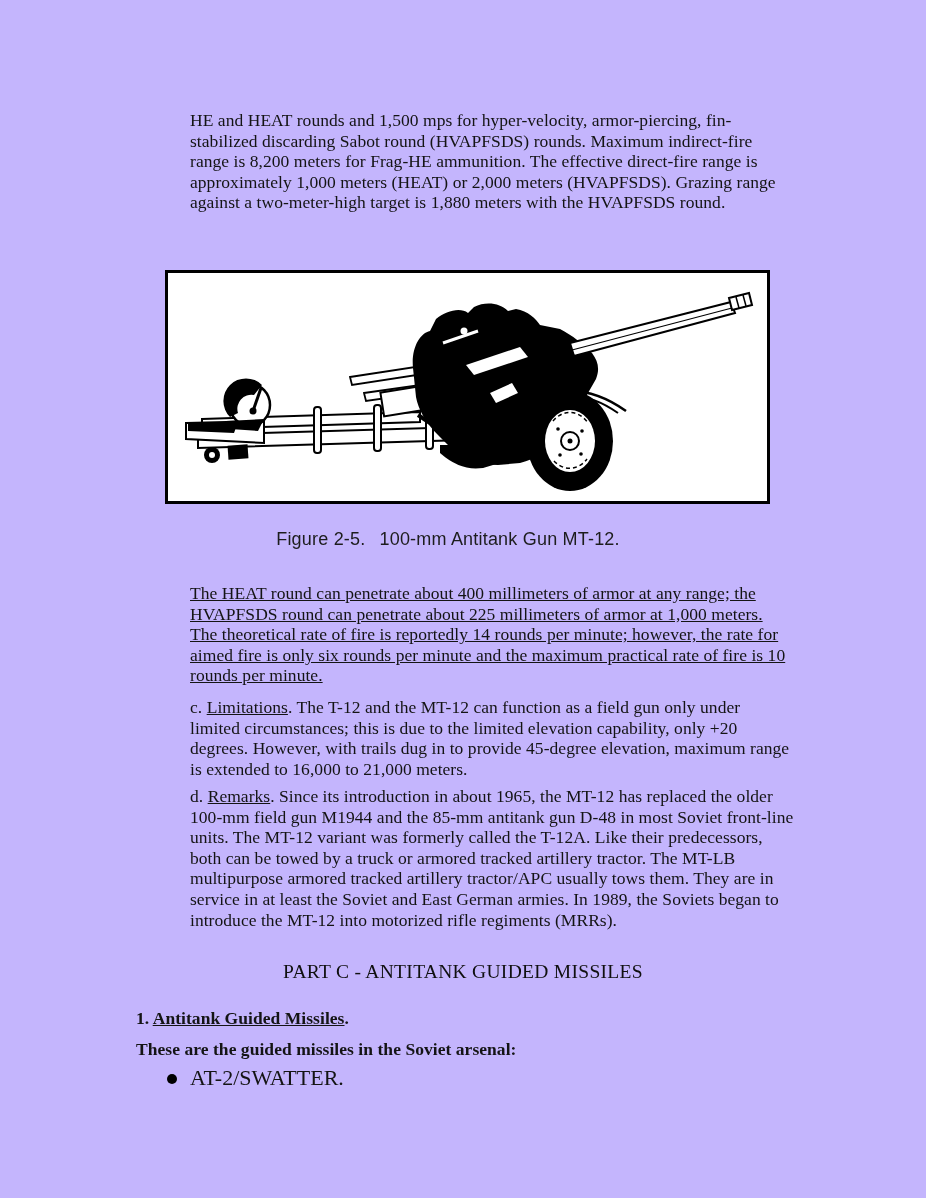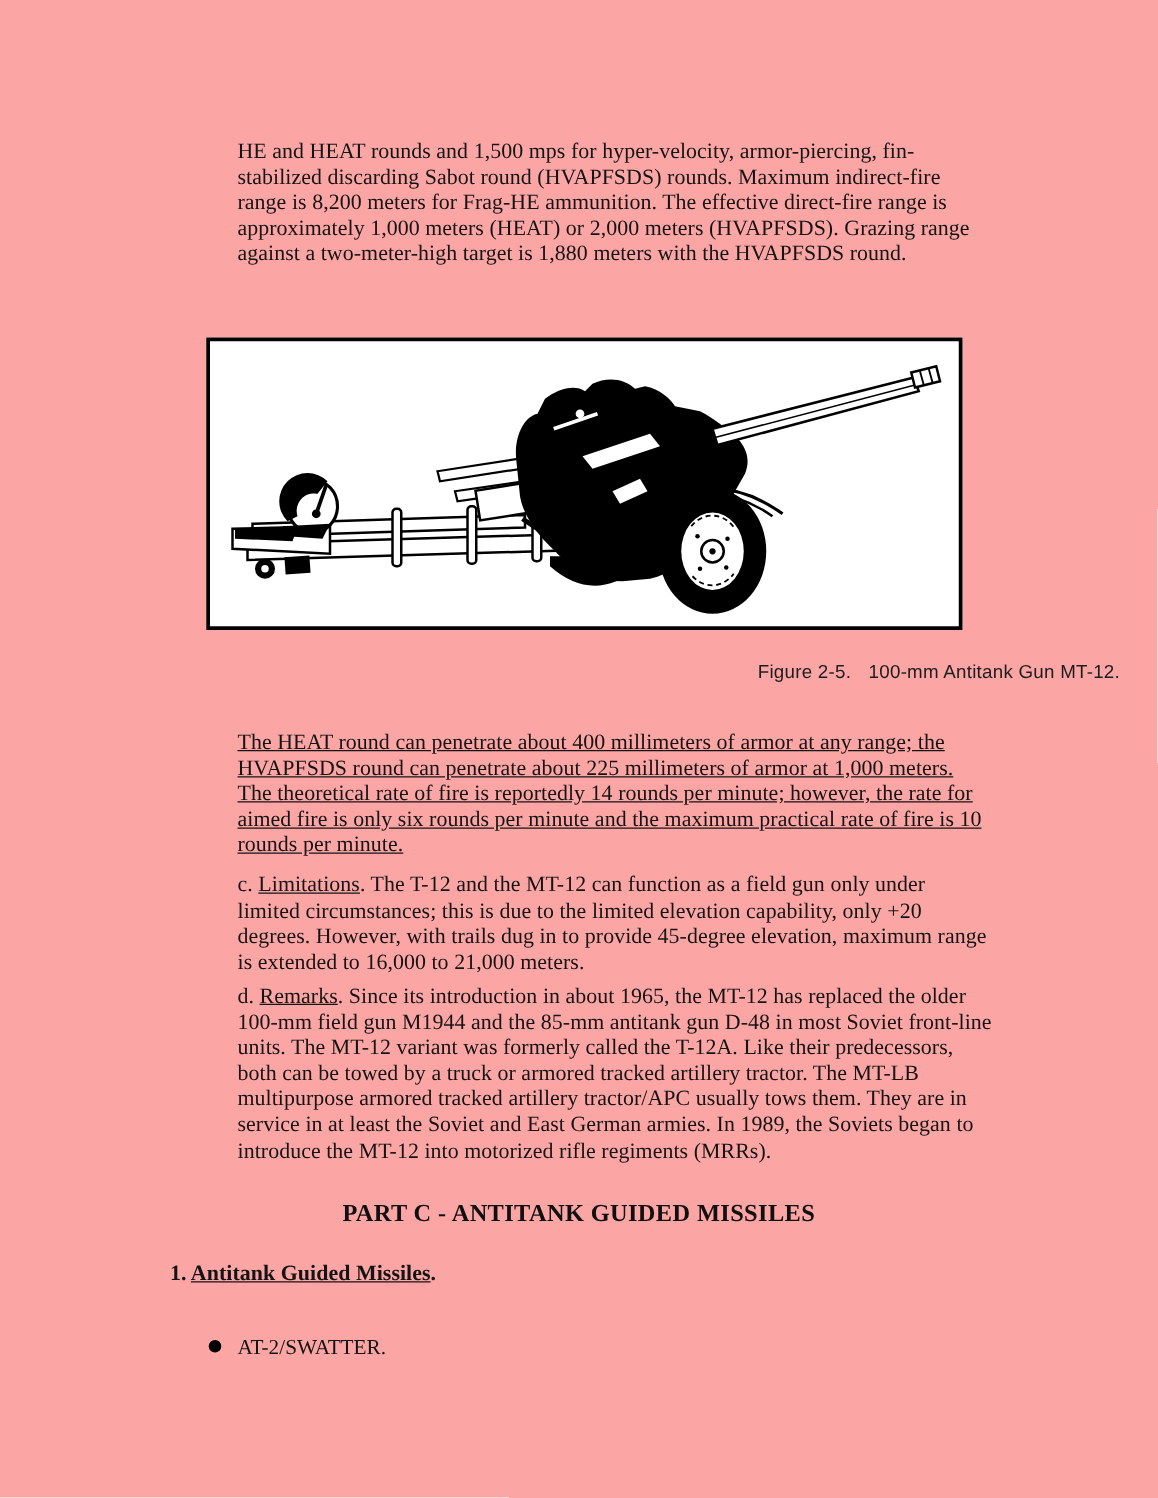--- a/index.html
+++ b/index.html
@@ -1,47 +1,47 @@
 <!DOCTYPE html>
 <html><head>
 <meta charset="utf-8">
 <style>
   * { margin:0; padding:0; box-sizing:border-box; }
   html,body { background:#ffffff; }
   .page {
     position:relative; width:926px; height:1198px; margin:0 auto;
-    background:#fca5a5; overflow:hidden;
+    background:#c4b5fd; overflow:hidden;
     font-family:"Liberation Serif","DejaVu Serif",serif;
     color:#141414;
   }
   .body-text {
     position:absolute; left:190px; width:604px;
     font-size:17.5px; line-height:20.6px; letter-spacing:0.05px;
     text-align:left;
   }
   .u { text-decoration:underline;text-align:right; }
   .figure-box {
     position:absolute; left:165px; top:270px; width:605px; height:234px;
     border:3px solid #000000; background:#ffffff;
   }
   .figure-box svg { display:block; width:100%; height:100%; }
   .figure-caption {
-    position:absolute; top:529px; left:0; width:896px; text-align:right;
+    position:absolute; top:529px; left:0; width:896px; text-align:center;
     font-family:"Liberation Sans","DejaVu Sans",sans-serif;
-    font-size:15px; color:#1d1d1d; letter-spacing:0.2px;
+    font-size:18px; color:#1d1d1d; letter-spacing:0.2px;
   }
   .cap-label { margin-right:14px; }
   .part-heading {
     position:absolute; top:961px; left:0; width:926px; text-align:center;
-    font-weight:bold; font-size:19.5px; letter-spacing:0.3px; color:#101010;
+    font-weight:normal; font-size:19.5px; letter-spacing:0.3px; color:#101010;
   }
   .outdent { left:136px; width:660px;font-weight:bold; }
   .bullet-row {
     position:absolute; left:167px; top:1068px;
-    font-size:17px; line-height:20.6px;
+    font-size:22px; line-height:20.6px;
   }
   .bullet-dot {
     display:inline-block; width:10px; height:10px; background:#000;
     border-radius:50%; margin-right:13px; vertical-align:1px;
   }
 </style>
 </head>
 <body>
 
 <div class="page">
@@ -124,18 +124,19 @@
   <p class="body-text" style="top:786px;">
     <span>d. </span><span class="u">Remarks</span><span>. Since its introduction in about 1965, the MT-12 has replaced the older 100-mm field gun M1944 and the 85-mm antitank gun D-48 in most Soviet front-line units. The MT-12 variant was formerly called the T-12A. Like their predecessors, both can be towed by a truck or armored tracked artillery tractor. The MT-LB multipurpose armored tracked artillery tractor/APC usually tows them. They are in service in at least the Soviet and East German armies. In 1989, the Soviets began to introduce the MT-12 into motorized rifle regiments (MRRs).</span>
   </p>
 
   <h2 class="part-heading">PART C - ANTITANK GUIDED MISSILES</h2>
 
   <p class="body-text outdent" style="top:1008px;">
     <span>1. </span><span class="u">Antitank Guided Missiles</span><span>.</span>
   </p>
 
+  <p class="body-text outdent" style="top:1039px;">These are the guided missiles in the Soviet arsenal:</p>
 
   <div class="bullet-row">
     <span class="bullet-dot"></span><span>AT-2/SWATTER.</span>
   </div>
 
 </div>
 
 </body></html>

